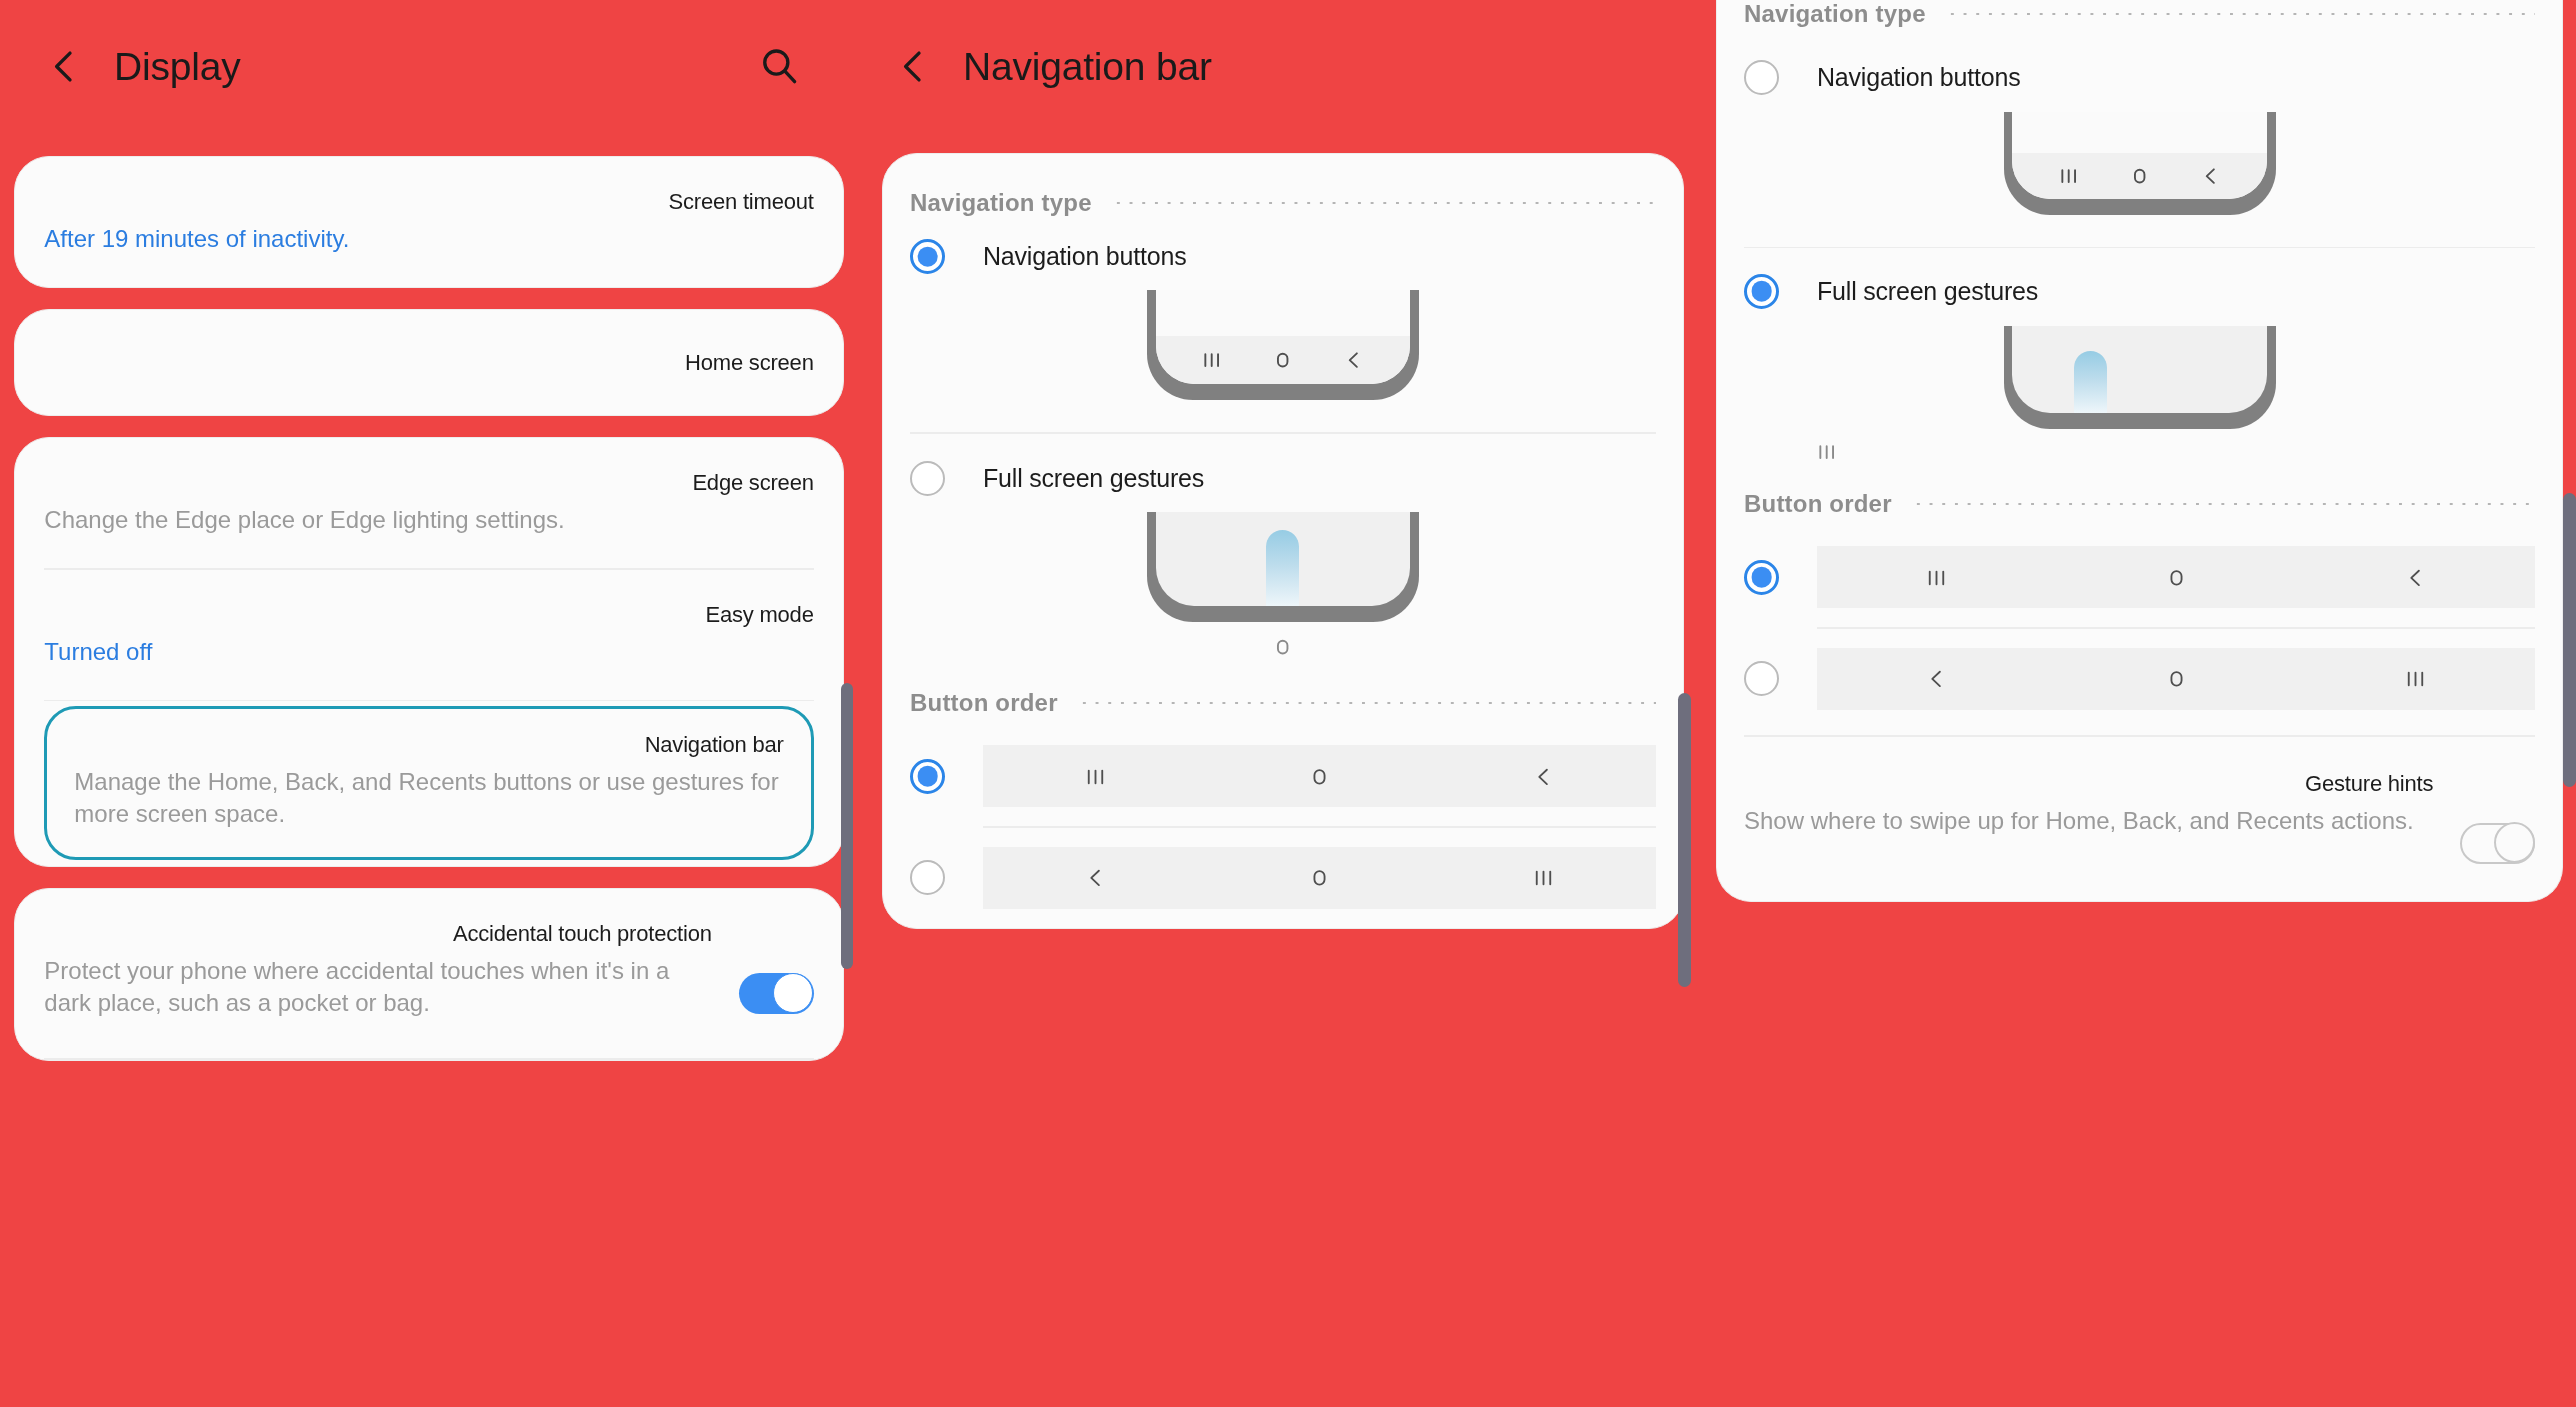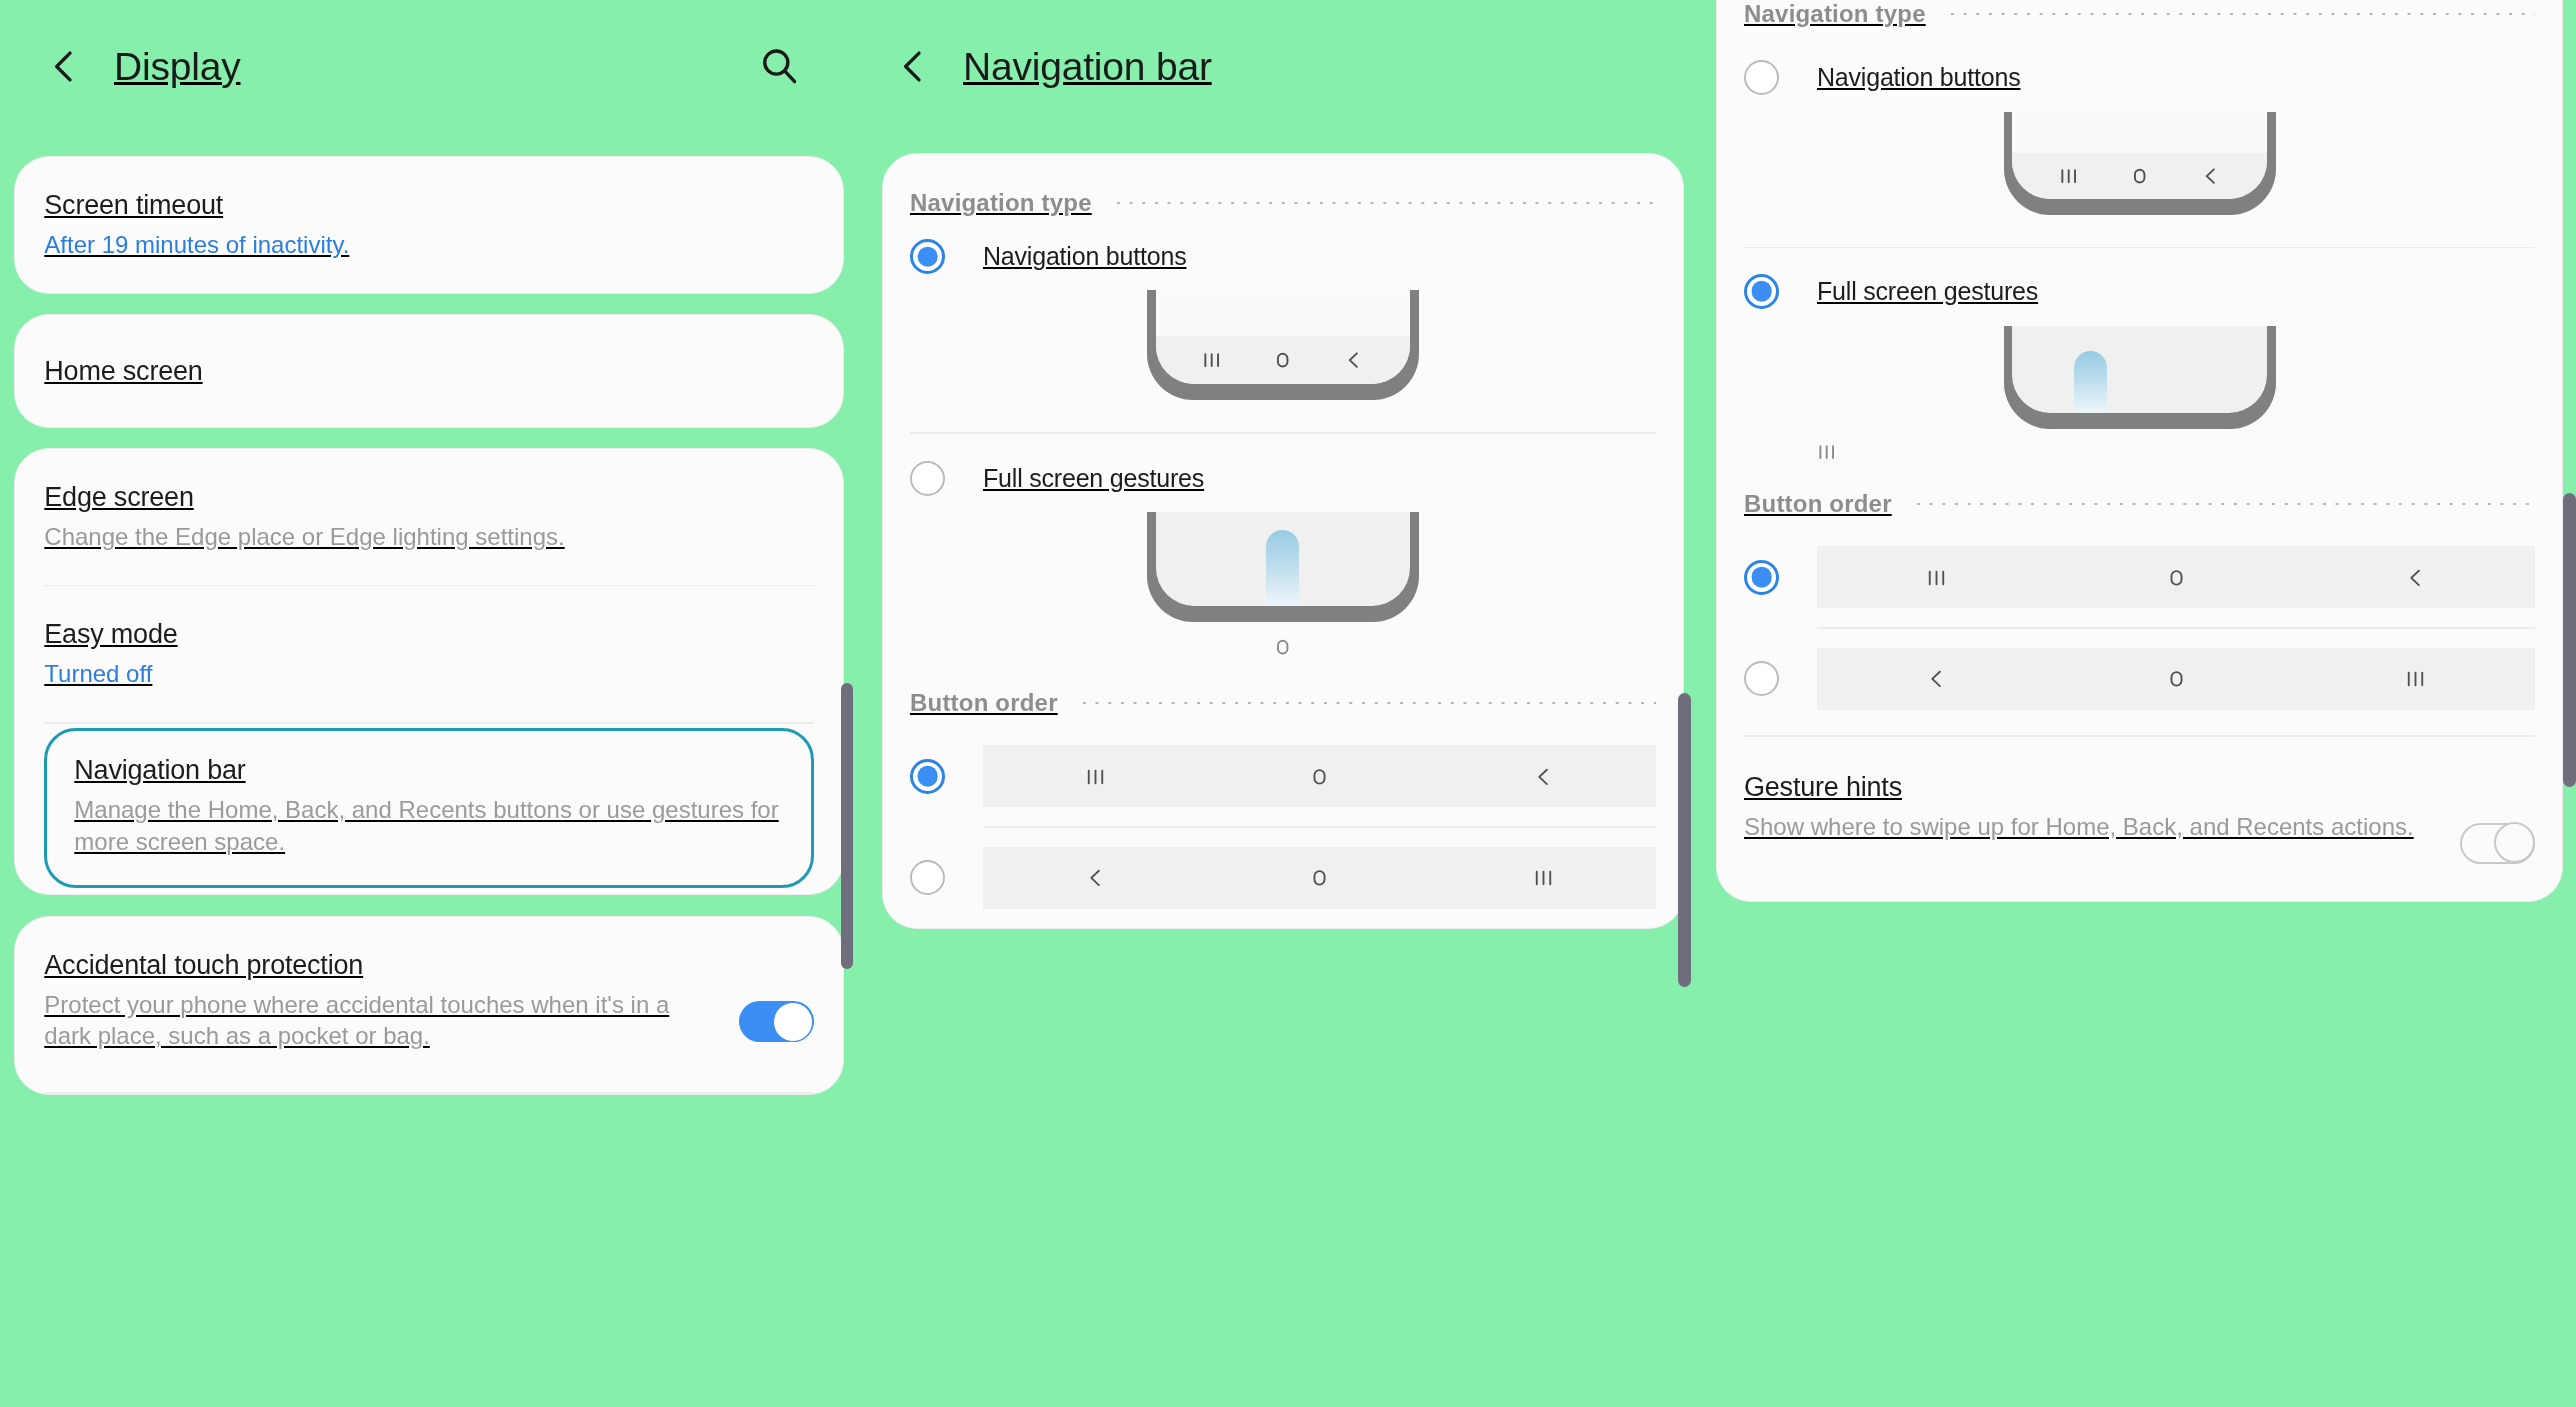--- a/index.html
+++ b/index.html
@@ -4,21 +4,21 @@
 <style>
   * { box-sizing: border-box; margin: 0; padding: 0; }
   html, body {
     width: 2576px; height: 1408px;
     font-family: "Liberation Sans", sans-serif;
     background: #f2f2f2;
     overflow: hidden;
   }
   .screens { display: flex; width: 2576px; height: 1408px; }
 
-  .panel { position: relative; height: 1408px; background: #86efac; overflow: hidden; flex: 0 0 auto; text-decoration: underline; }
+  .panel { position: relative; height: 1408px; background: #ef4444; overflow: hidden; flex: 0 0 auto; }
   .panel-left   { width: 858px; }
   .panel-mid    { width: 850px; }
   .panel-right  { width: 868px; }
 
   
   .header { display: flex; align-items: center; height: 119px; padding-left: 44px; margin-top: 7px; }
   .back-icon { width: 41px; height: 41px; flex: 0 0 auto; position: relative; }
   .back-icon svg { width: 41px; height: 41px; display: block; }
   .header-title { font-size: 39px; color: #1a1a1a; margin-left: 29px; letter-spacing: -0.2px; }
   .search-icon { margin-left: auto; margin-right: 57px; width: 43px; height: 43px; }
@@ -28,21 +28,21 @@
   .card {
     background: #fbfbfb;
     border-radius: 35px;
     margin: 0 14.3px 20.7px 14.3px;
     padding: 0 29px;
     border: 0.8px solid #ededed;
   }
   .card.flush { margin-bottom: 0; }
 
   .row { padding: 33px 0 32px 0; }
-  .row-title { font-size: 27px; color: #1c1c1c; line-height: 1.12; letter-spacing: -0.2px; }
+  .row-title { font-size: 22px; color: #1c1c1c; line-height: 1.12; letter-spacing: -0.2px; text-align: right; }
   .row-sub { font-size: 24px; line-height: 1.32; margin-top: 8.7px; color: #9a9a9a; }
   .row-sub.blue { color: #2b7de0; }
   .divider { height: 1.6px; background: #ececec; margin: 0; }
   .highlight {
     border: 3.2px solid #1e9ab5;
     border-radius: 32px;
     padding: 24px 27px 27px 27px;
     margin: 4.8px 0 6.4px 0;
   }
 

